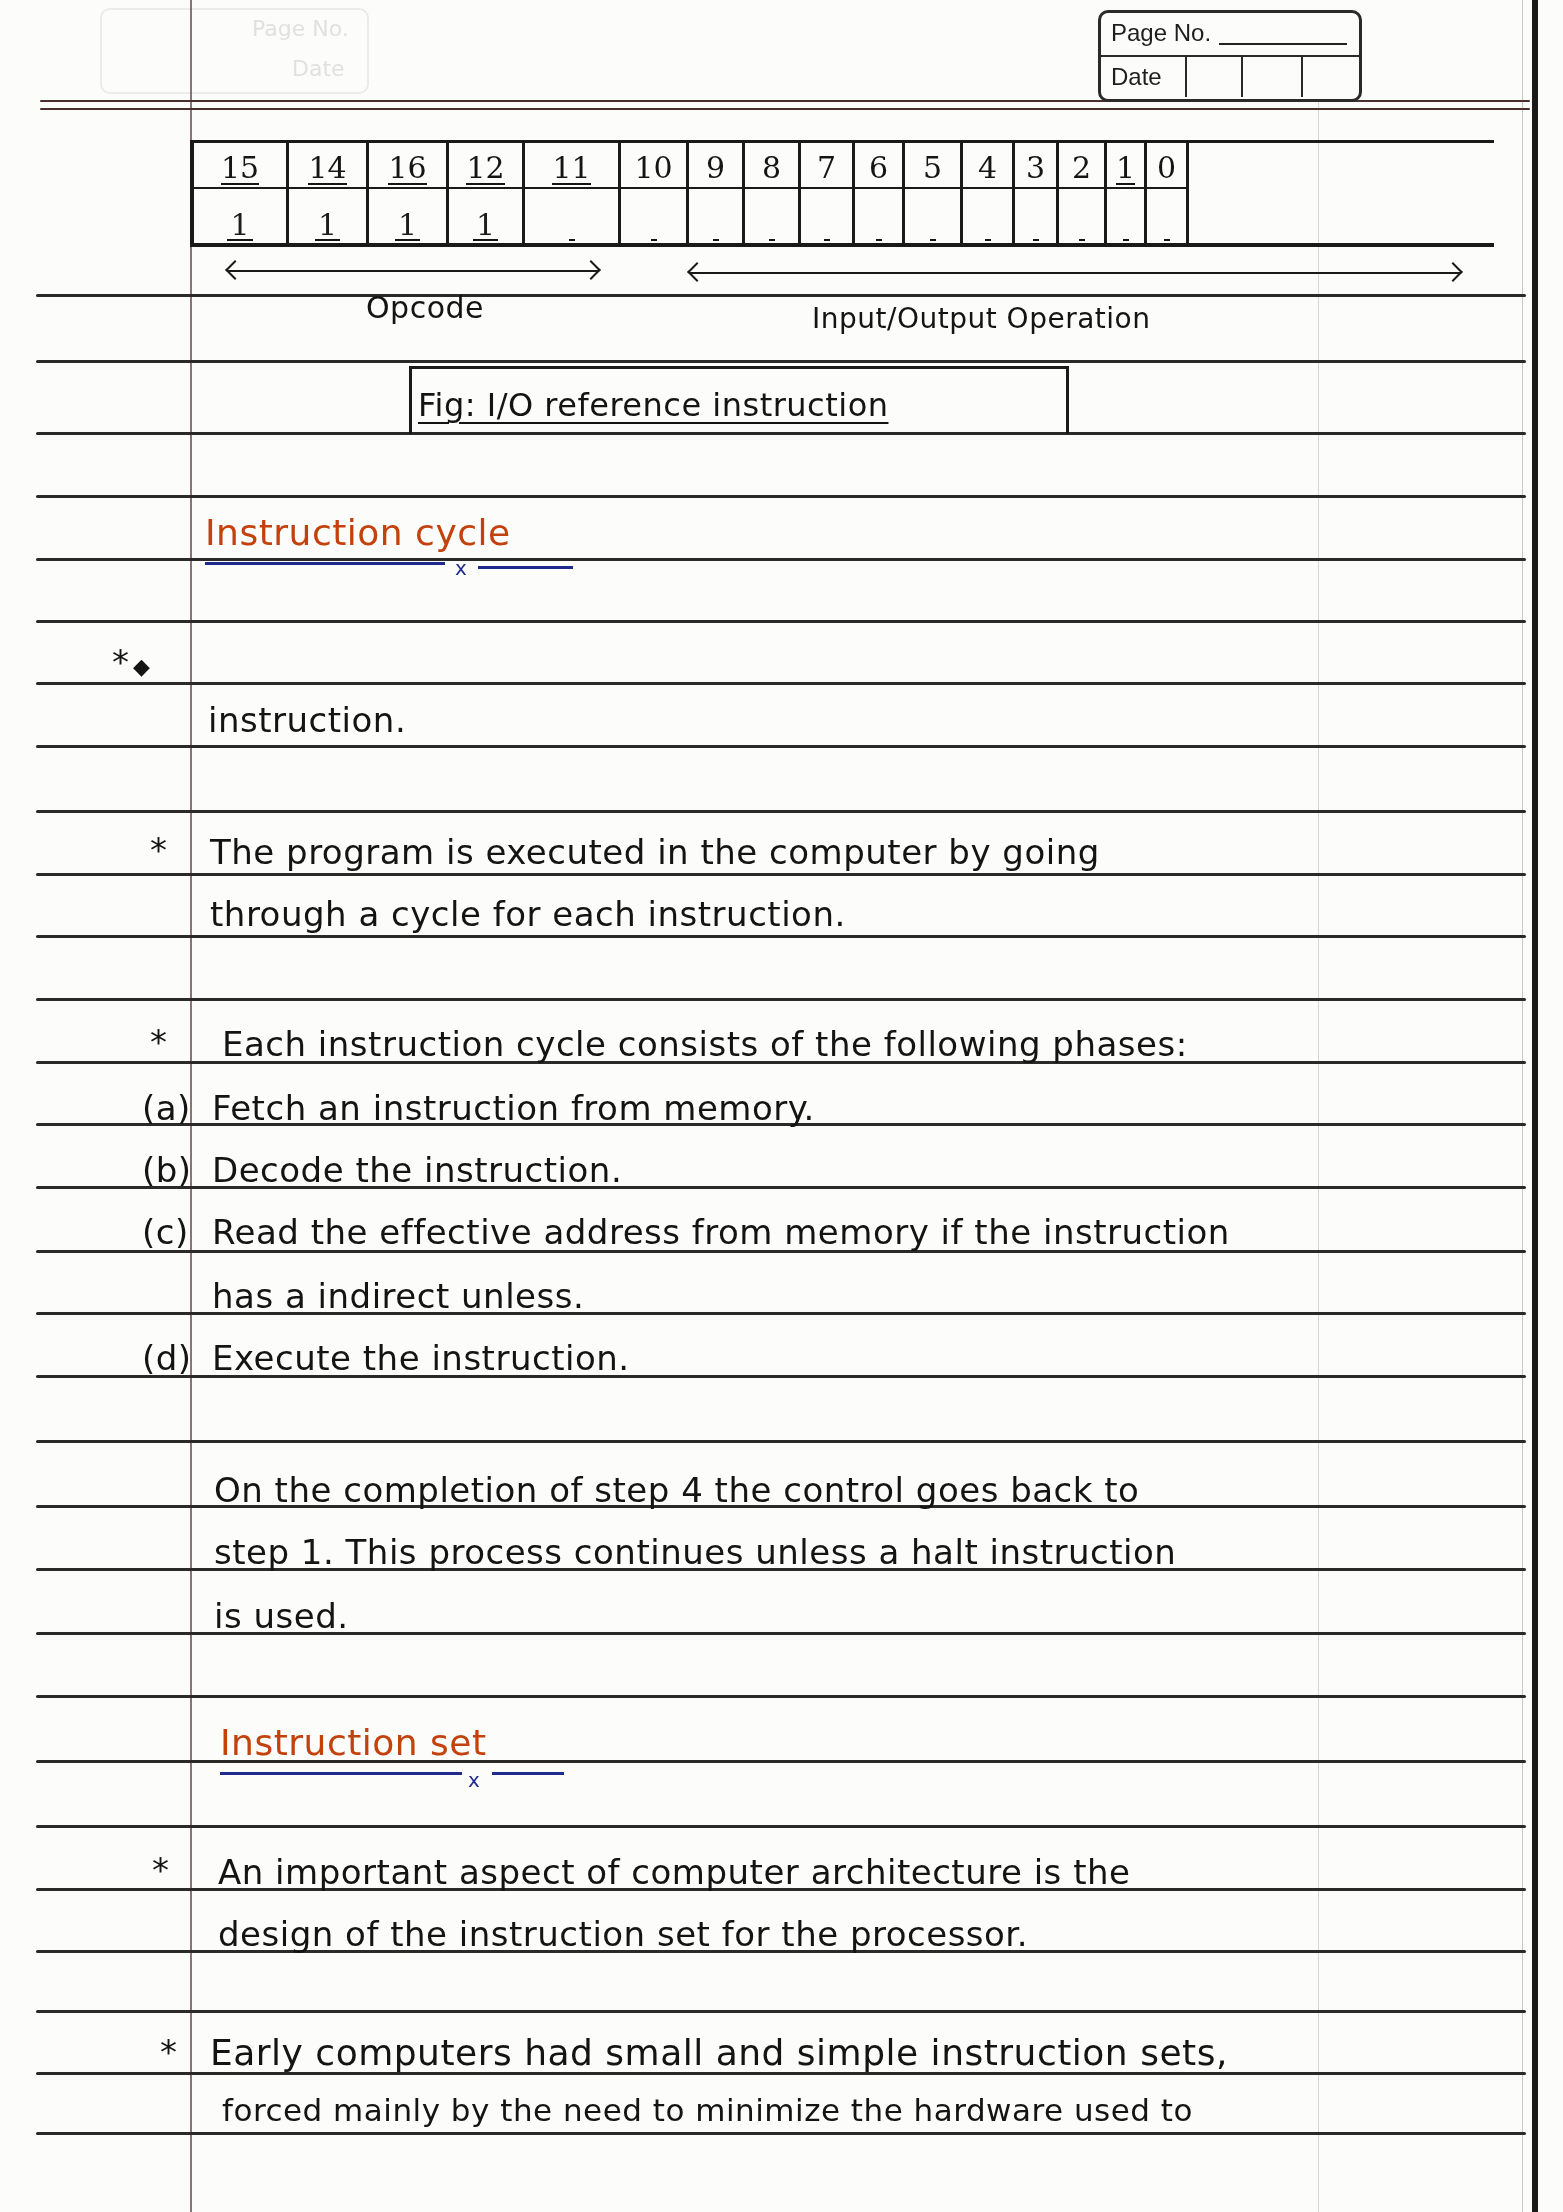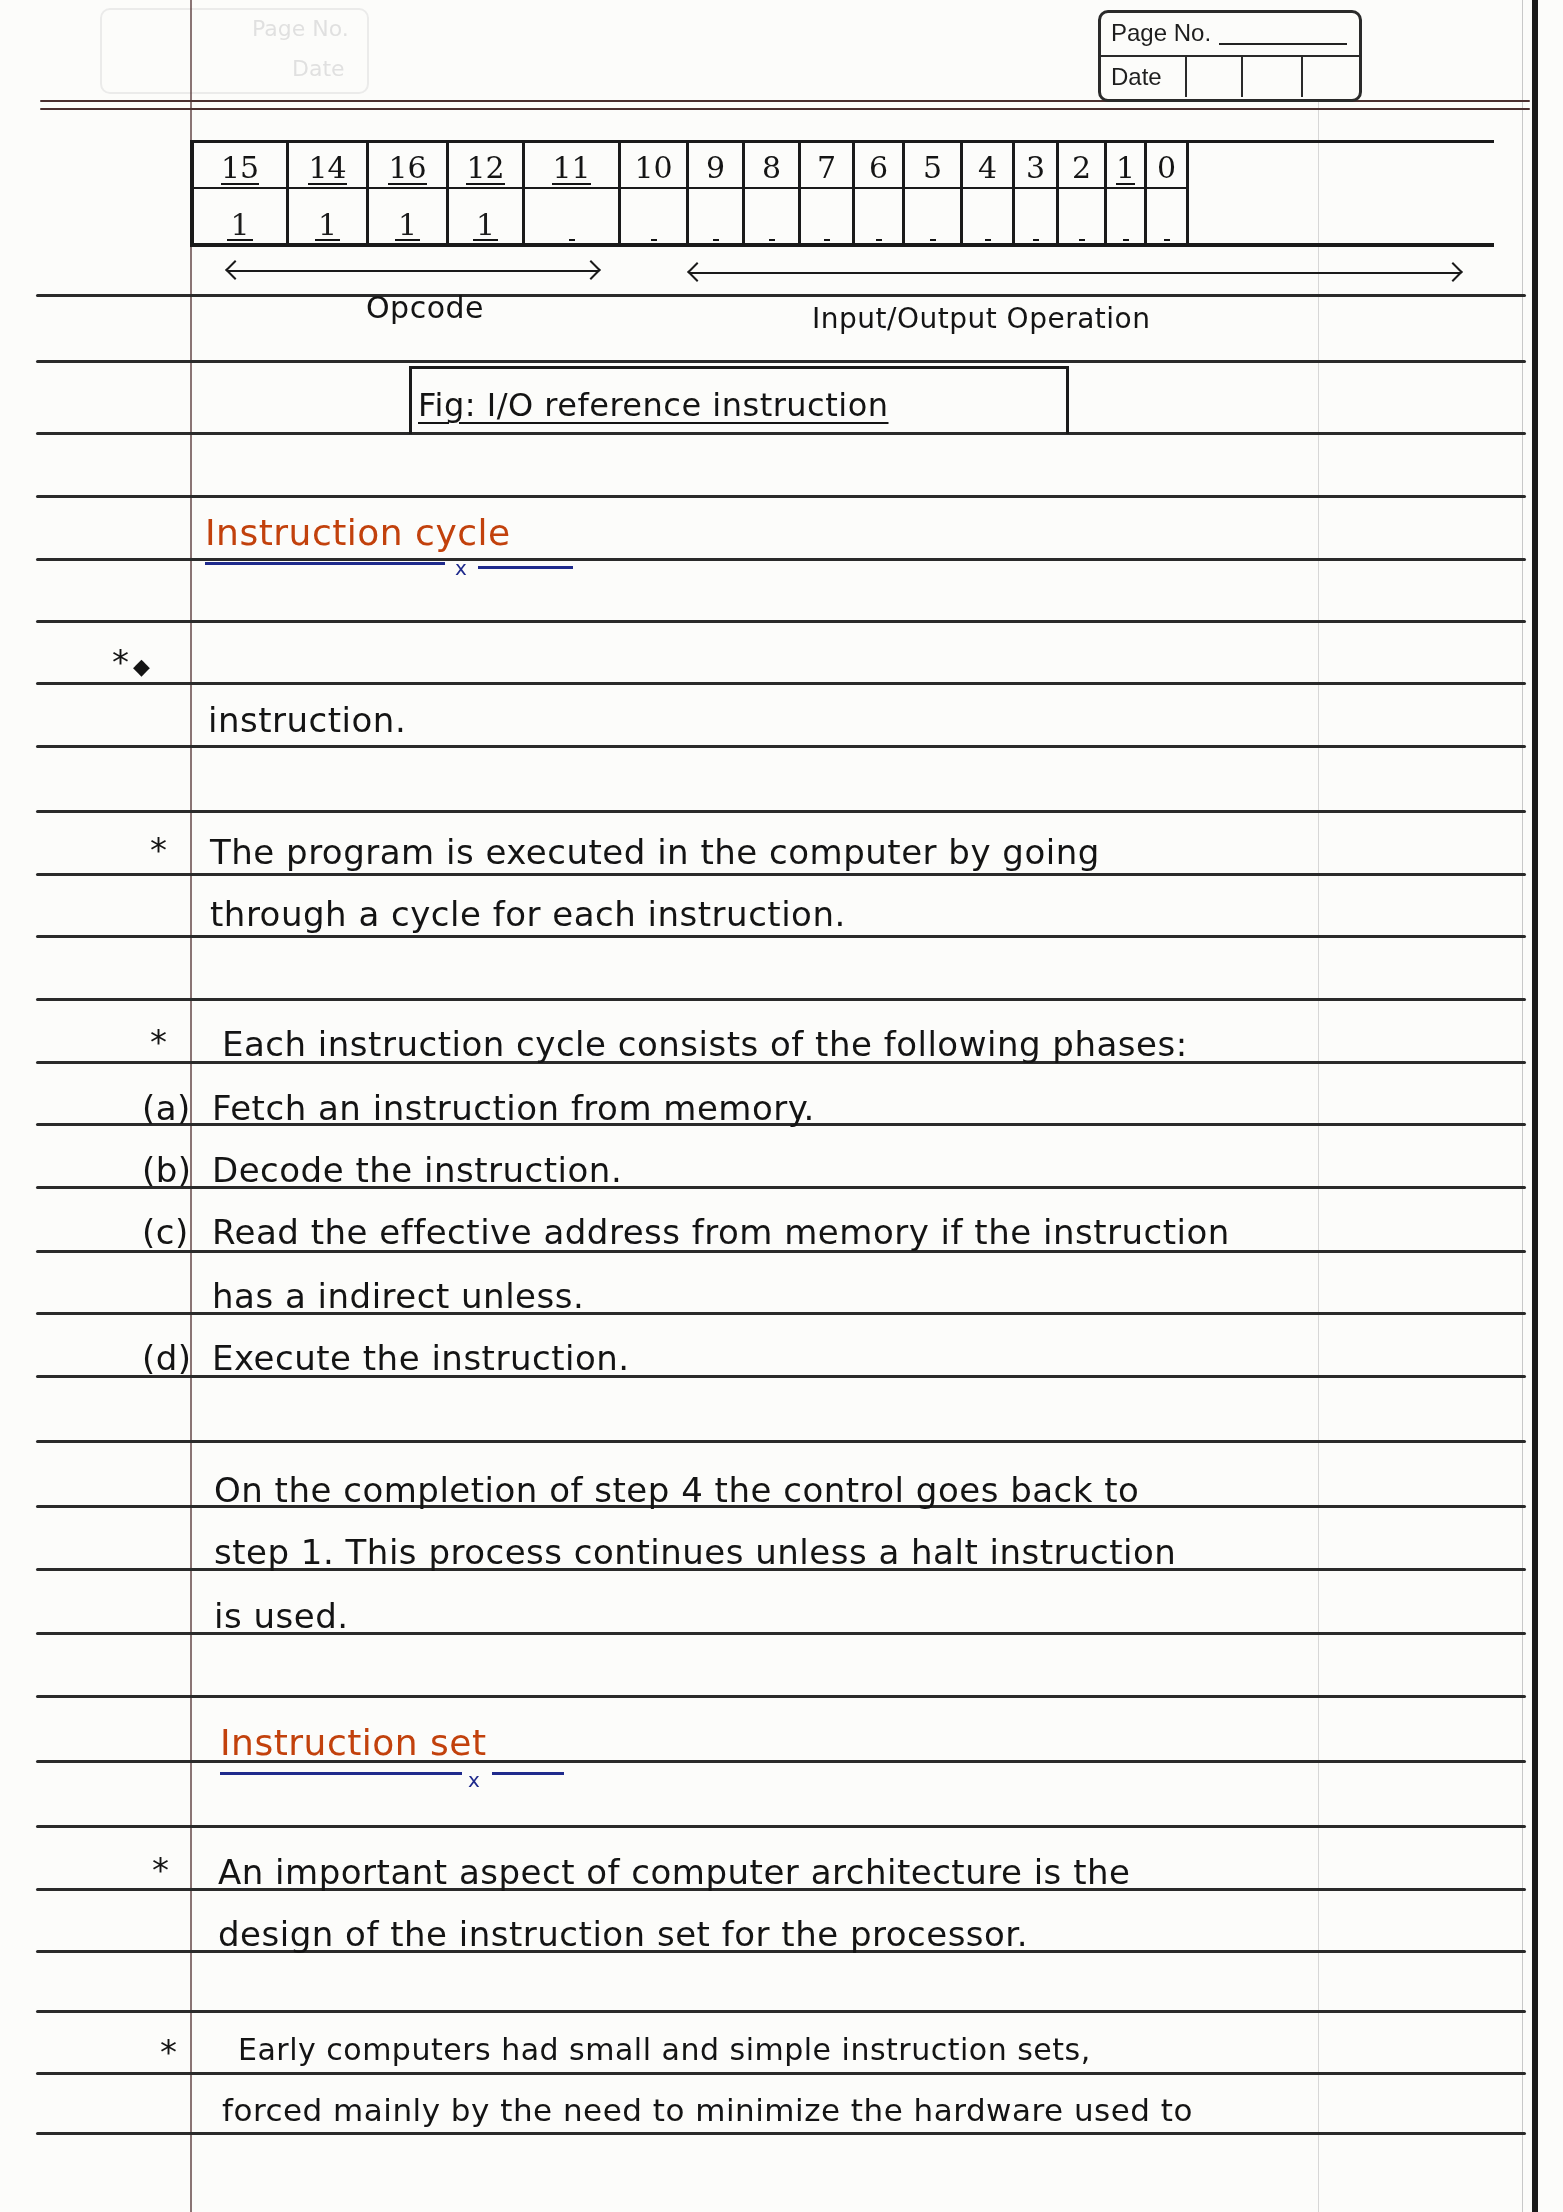--- a/index.html
+++ b/index.html
@@ -350,16 +350,16 @@
   <span class="hand heading" style="left:220px;top:1722px;">Instruction set</span>
   <div class="heading-ul" style="left:220px;top:1772px;width:242px;"></div>
   <div class="heading-ul" style="left:492px;top:1772px;width:72px;"></div>
   <span class="x-mark" style="left:468px;top:1768px;">x</span>
 
   <span class="bullet" style="left:152px;top:1850px;">*</span>
   <span class="hand text-line" style="left:218px;top:1852px;">An important aspect of computer architecture is the</span>
   <span class="hand text-line" style="left:218px;top:1914px;">design of the instruction set for the processor.</span>
 
   <span class="bullet" style="left:160px;top:2032px;">*</span>
-  <span class="hand text-line" style="left:238px;top:2032px;font-size:30px;">Early computers had small and simple instruction sets,</span>
+  <span class="hand text-line" style="left:210px;top:2032px;font-size:36px;">Early computers had small and simple instruction sets,</span>
   <span class="hand text-line" style="left:222px;top:2092px;font-size:31px;">forced mainly by the need to minimize the hardware used to</span>
 
 </div>
 
 </body></html>

